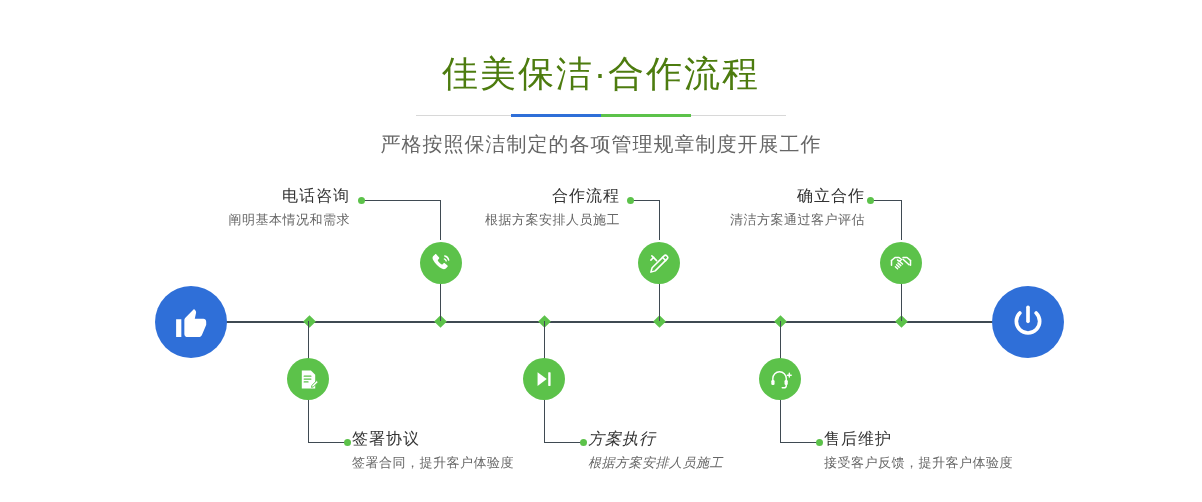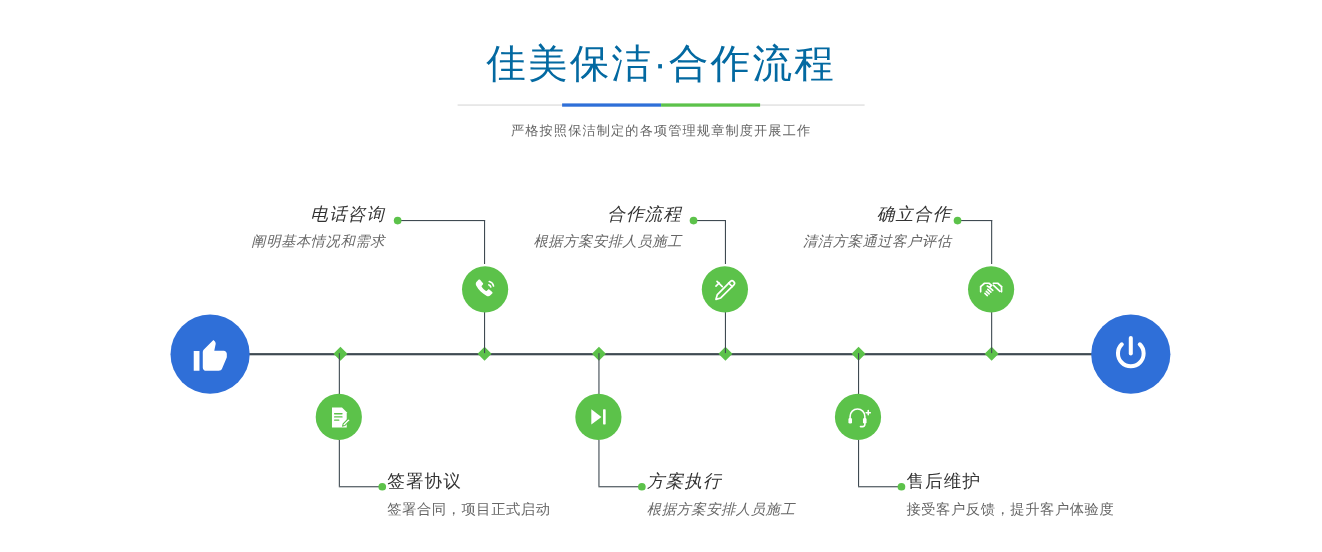--- a/index.html
+++ b/index.html
@@ -21,25 +21,25 @@
   
   .header {
     position: absolute;
     left: 0;
     top: 34px;
     width: 1202px;
     text-align: center;
   }
   .title {
     font-size: 36px;
-    color: #0369a1;
+    color: #4d7c0f;
     letter-spacing: 2px;
     line-height: 48px;
     font-weight: normal;
-    margin: 0;
+    margin: 16px;
   }
   .rule-wrap {
     position: relative;
     width: 370px;
     height: 3px;
     margin: 12px auto 0 auto;
   }
   .rule-base {
     position: absolute;
     left: 0;
@@ -59,21 +59,21 @@
   .rule-green {
     position: absolute;
     left: 185px;
     top: 0;
     width: 90px;
     height: 3px;
     background: #5cc24a;
   }
   .subtitle {
     margin-top: 14px;
-    font-size: 12px;
+    font-size: 20px;
     color: #666666;
     letter-spacing: 1px;
   }
 
   
   .axis {
     position: absolute;
     left: 160px;
     top: 321px;
     width: 880px;
@@ -144,21 +144,21 @@
     line-height: 22px;
     letter-spacing: 1px;
   }
   .step-desc {
     font-size: 13px;
     color: #666666;
     line-height: 20px;
     margin-top: 3px;
     letter-spacing: 0.5px;
   }
-  .align-right { text-align: right; font-style: italic; }
+  .align-right { text-align: right; }
   .align-left { text-align: left; }
 </style>
 </head>
 <body>
 
 <div id="stage">
 
   <div class="header">
     <h1 class="title">佳美保洁·合作流程</h1>
     <div class="rule-wrap">
@@ -221,21 +221,21 @@
     <span>
       <svg width="23" height="23" viewBox="0 0 24 24" fill="#ffffff">
         <path d="M5 2.5h9.5L19 7v14.5H5z" fill="#ffffff"></path>
         <path d="M7.5 8.5h7M7.5 11.5h7M7.5 14.5h4" stroke="#5cc24a" stroke-width="1.3" stroke-linecap="round"></path>
         <path d="M20.6 13.1l1.6 1.6-5 5-2.1.5.5-2.1z" fill="#ffffff" stroke="#5cc24a" stroke-width="1"></path>
       </svg>
     </span>
   </div>
   <div class="step-label align-left" style="left:352px; top:428px;">
     <div class="step-title">签署协议</div>
-    <div class="step-desc">签署合同，项目正式启动</div>
+    <div class="step-desc">签署合同，提升客户体验度</div>
   </div>
 
   <div class="conn conn-v" style="left:659px; top:200px; height:40px;"></div>
   <div class="conn conn-h" style="left:632px; top:200px; width:28px;"></div>
   <div class="dot" style="left:627px; top:197px;"></div>
   <div class="conn conn-v" style="left:659px; top:283px; height:38px;"></div>
   <div class="step-icon" style="left:638px; top:242px;">
     <span>
       <svg width="23" height="23" viewBox="0 0 24 24" fill="none" stroke="#ffffff" stroke-width="1.6" stroke-linecap="round" stroke-linejoin="round">
         <path d="M3 21l4.5-1.3L20 7.2a2 2 0 0 0 0-2.8l-.4-.4a2 2 0 0 0-2.8 0L4.3 16.5 3 21z"></path>

